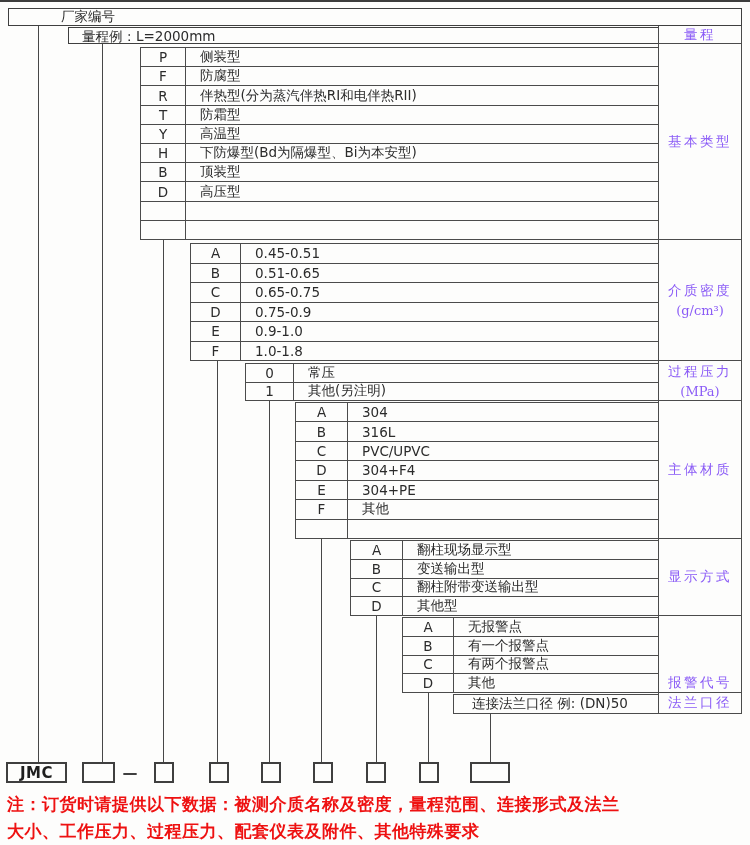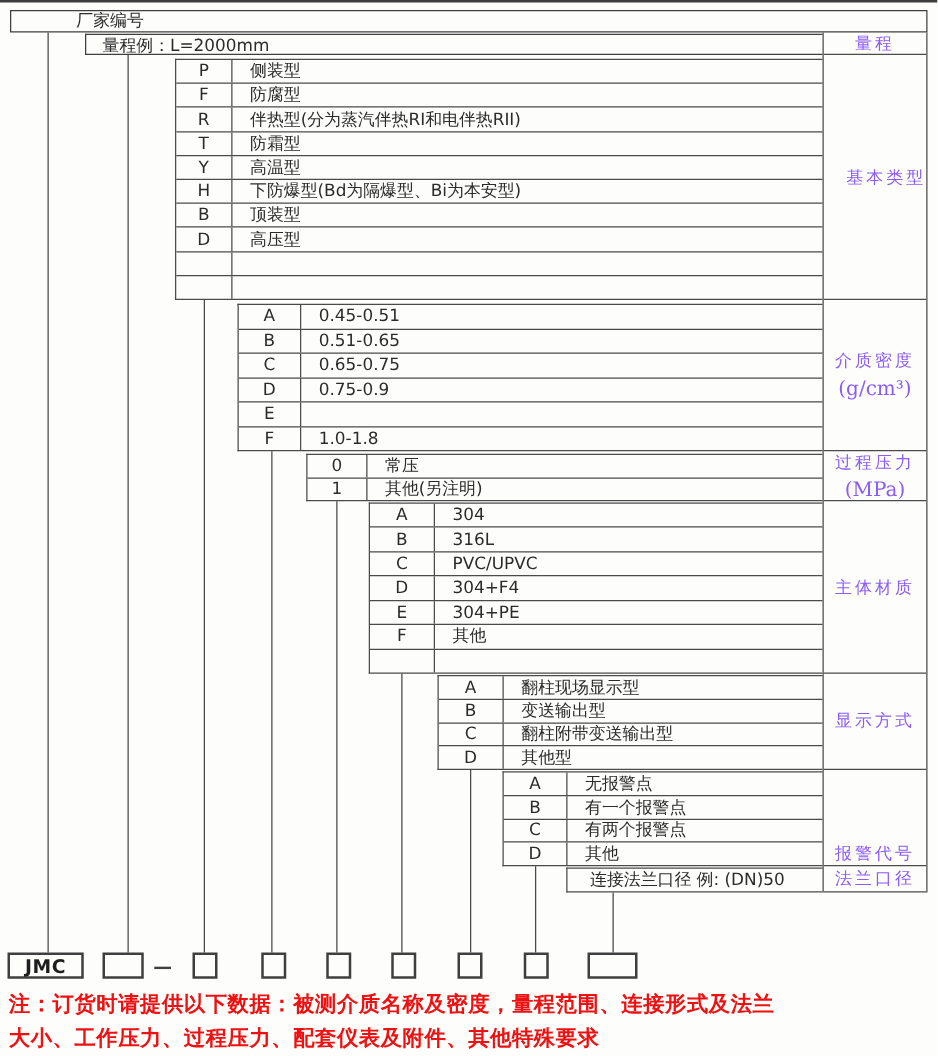--- a/index.html
+++ b/index.html
@@ -28,21 +28,21 @@
   .flangebox { position:absolute; left:453px; top:694px; width:205px; height:20px;
                border:1px solid var(--line); border-right:none;
                display:flex; align-items:center; padding-left:18px; font-size:13.5px; }
 
   .lblcol { position:absolute; left:658px; top:26px; width:84px; height:688px;
             border-left:1px solid var(--line); border-right:1px solid var(--line); }
   .lbl { border-bottom:1px solid var(--line); display:flex; flex-direction:column;
          align-items:center; justify-content:center;
          font-family:"DejaVu Serif","Liberation Serif",serif; font-size:13.5px;
          letter-spacing:2.5px; color:#8b5cf6; }
-  .lbl .sub { letter-spacing:0; font-size:16px; margin-top:3px; }
+  .lbl .sub { letter-spacing:0; font-size:13px; margin-top:3px; }
 
   .vline { position:absolute; width:1px; background:#474747; }
 
   .cbox { position:absolute; top:762px; height:21px; border:2px solid var(--heavy); background:transparent; }
   .jmc { display:flex; align-items:center; justify-content:center;
          font-size:15px; font-weight:bold; letter-spacing:0.5px; color:#1e1e1e; }
   .dash { position:absolute; left:117px; top:762px; width:26px; height:21px;
           display:flex; align-items:center; justify-content:center;
           font-size:15px; font-weight:bold; color:#3f3f3f; }
 
@@ -119,20 +119,21 @@
     <div class="row">
         <div class="code">C</div>
         <div class="val">0.65-0.75</div>
       </div>
     <div class="row">
         <div class="code">D</div>
         <div class="val">0.75-0.9</div>
       </div>
     <div class="row">
         <div class="code">E</div>
+        <div class="val">0.9-1.0</div>
       </div>
     <div class="row">
         <div class="code">F</div>
         <div class="val">1.0-1.8</div>
       </div>
   </div>
 
   <div class="sec" style="left:245px; top:363px; width:413px; height:38px; --cw:48px;">
     <div class="row">
         <div class="code">0</div>
@@ -214,21 +215,21 @@
   </div>
 
   <div class="flangebox">
     <span>连接法兰口径 例: (DN)50</span>
   </div>
 
   <div class="lblcol">
     <div class="lbl" style="height:18px;">
         <span>量程</span>
       </div>
-    <div class="lbl" style="height:196px;align-items:flex-end;">
+    <div class="lbl" style="height:196px;">
         <span>基本类型</span>
       </div>
     <div class="lbl" style="height:121px;">
         <span>介质密度</span>
         <span class="sub">(g/cm³)</span>
       </div>
     <div class="lbl" style="height:40px;">
         <span>过程压力</span>
         <span class="sub">(MPa)</span>
       </div>

